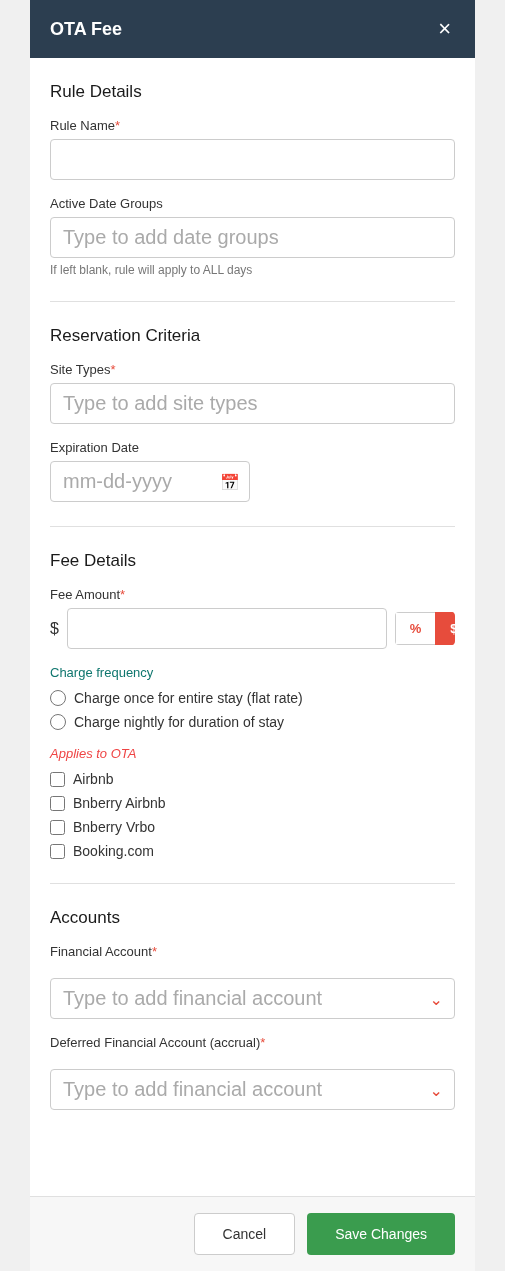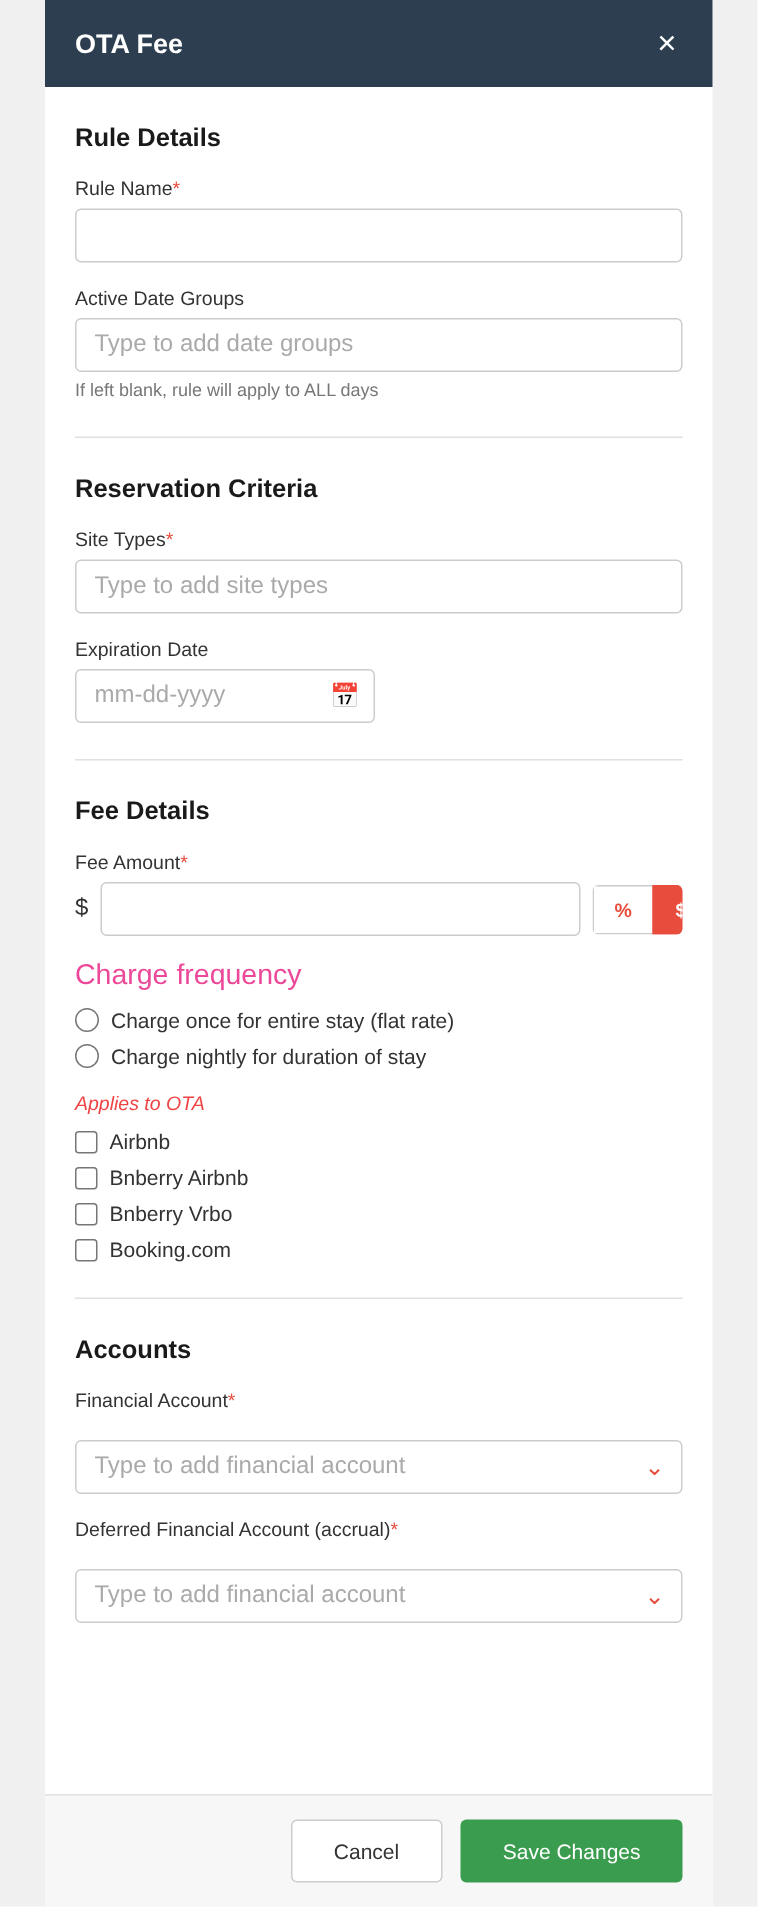--- a/index.html
+++ b/index.html
@@ -41,21 +41,21 @@
       line-height: 1;
       padding: 0 4px;
     }
     .modal-body {
       flex: 1;
       overflow-y: auto;
       padding: 24px 20px;
     }
     .section-title {
       font-size: 17px;
-      font-weight: 700;
+      font-weight: 400;
       color: #1a1a1a;
       margin-bottom: 16px;
     }
     .field-group {
       margin-bottom: 16px;
     }
     label {
       display: block;
       font-size: 13px;
       font-weight: 500;
@@ -64,21 +64,21 @@
     }
     label .required {
       color: #e74c3c;
     }
     input[type="text"],
     input[type="number"] {
       width: 100%;
       border: 1px solid #ccc;
       border-radius: 4px;
       padding: 8px 12px;
-      font-size: 16px;
+      font-size: 20px;
       color: #333;
       outline: none;
       background: #fff;
     }
     input::placeholder {
       color: #aaa;
     }
     .hint-text {
       font-size: 12px;
       color: #777;
@@ -144,23 +144,23 @@
     }
     .toggle-btn.dollar {
       background: #e74c3c;
       color: #fff;
       border-color: #e74c3c;
     }
     .charge-frequency-section {
       margin-bottom: 16px;
     }
     .charge-frequency-title {
-      font-size: 19px;
-      font-weight: 500;
-      color: #ec4899;
+      font-size: 13px;
+      font-weight: 500;
+      color: #0f766e;
       margin-bottom: 10px;
     }
     .radio-option {
       display: flex;
       align-items: center;
       gap: 8px;
       margin-bottom: 8px;
       font-size: 14px;
       color: #333;
     }

